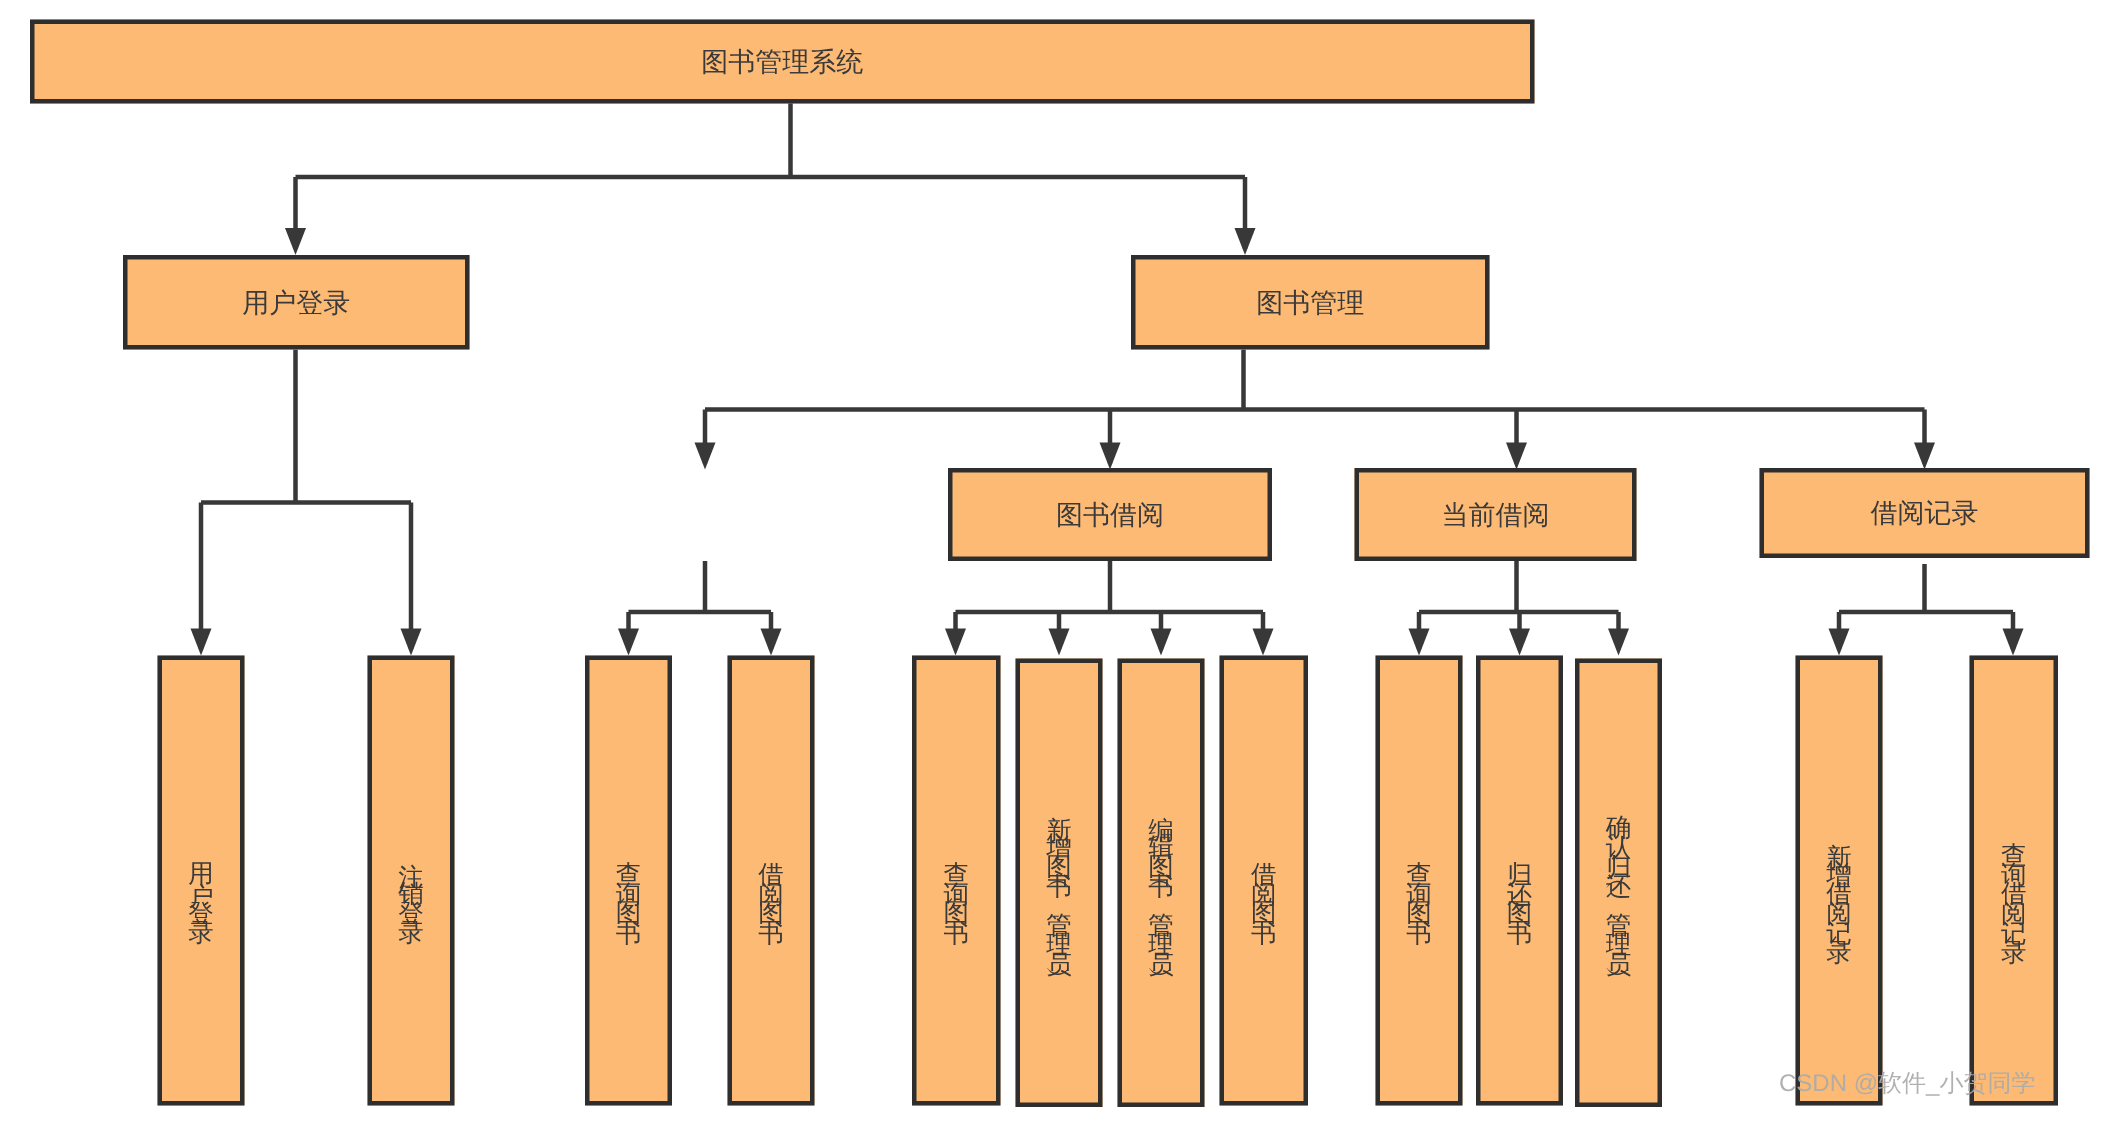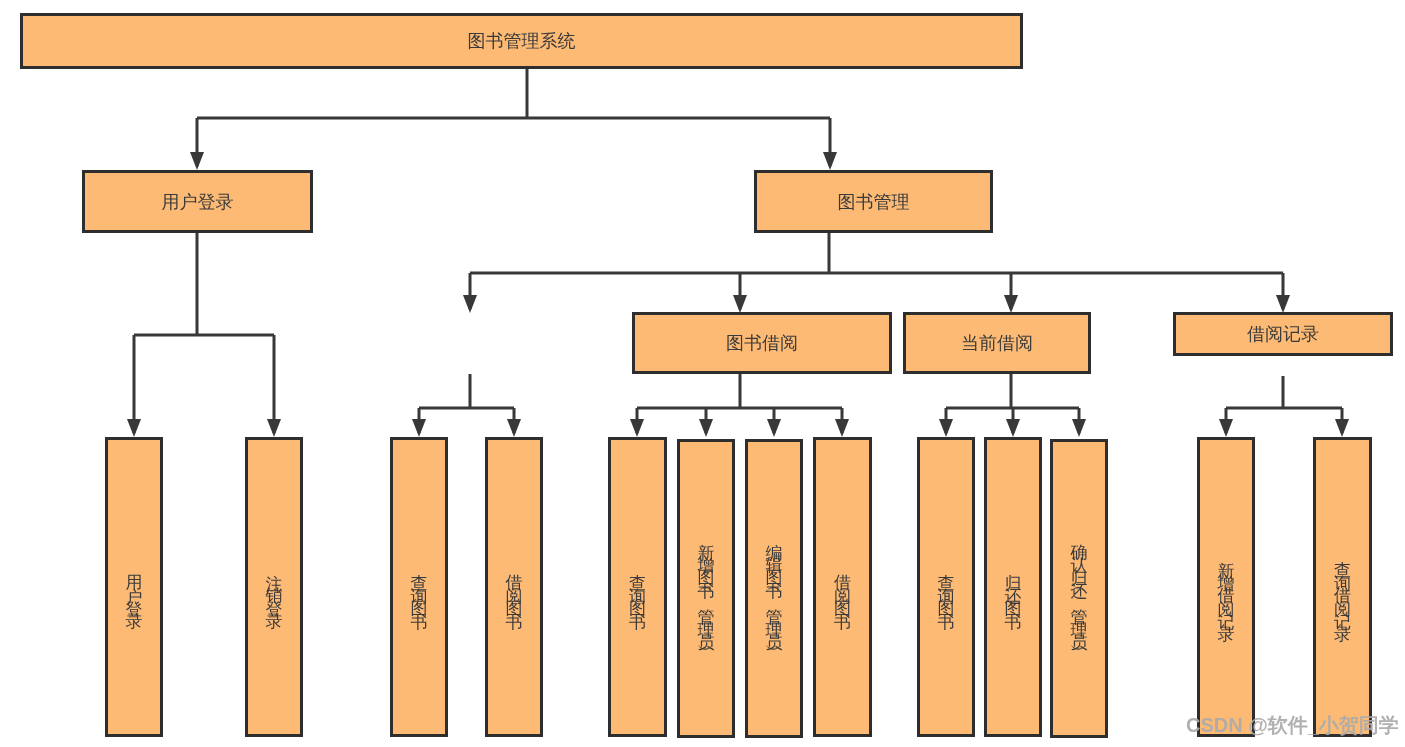--- a/index.html
+++ b/index.html
@@ -28,26 +28,25 @@
   .leaf .v{
     writing-mode:vertical-rl;
     text-orientation:mixed;
     letter-spacing:13px;
     line-height:1;
     white-space:nowrap;
   }
   .watermark{
     position:absolute;
     left:1186px;top:712px;
-    font-size:20px;
+    font-size:16px;
     color:#ababab;
     white-space:nowrap;
     z-index:5;
     opacity:.92;
-    font-weight:bold;
   }
 </style>
 </head>
 <body>
 
 <div class="canvas">
 
   <svg class="connectors" viewBox="0 0 1405 747" xmlns="http://www.w3.org/2000/svg">
     <g>
       <path d="M527 68 V118 M197 118 H830 M197 118 V166 M830 118 V166"></path>
@@ -95,27 +94,27 @@
     <span>图书管理系统</span>
   </div>
 
   <div class="box" style="left:82px;top:170px;width:231px;height:63px;">
     <span>用户登录</span>
   </div>
   <div class="box" style="left:710px;top:170px;width:239px;height:63px;margin-left:44px;">
     <span>图书管理</span>
   </div>
 
-  <div class="box" style="left:632px;top:312px;width:260px;height:62px;">
+  <div class="box" style="left:632px;top:312px;width:216px;height:62px;">
     <span>图书借阅</span>
   </div>
   <div class="box" style="left:903px;top:312px;width:188px;height:62px;">
     <span>当前借阅</span>
   </div>
-  <div class="box" style="left:1173px;top:312px;width:220px;height:44px;">
+  <div class="box" style="left:1173px;top:312px;width:220px;height:60px;">
     <span>借阅记录</span>
   </div>
 
   <div class="box leaf" style="left:105px;top:437px;width:58px;height:300px;">
     <span class="v">用户登录</span>
   </div>
   <div class="box leaf" style="left:245px;top:437px;width:58px;height:300px;">
     <span class="v">注销登录</span>
   </div>
 

